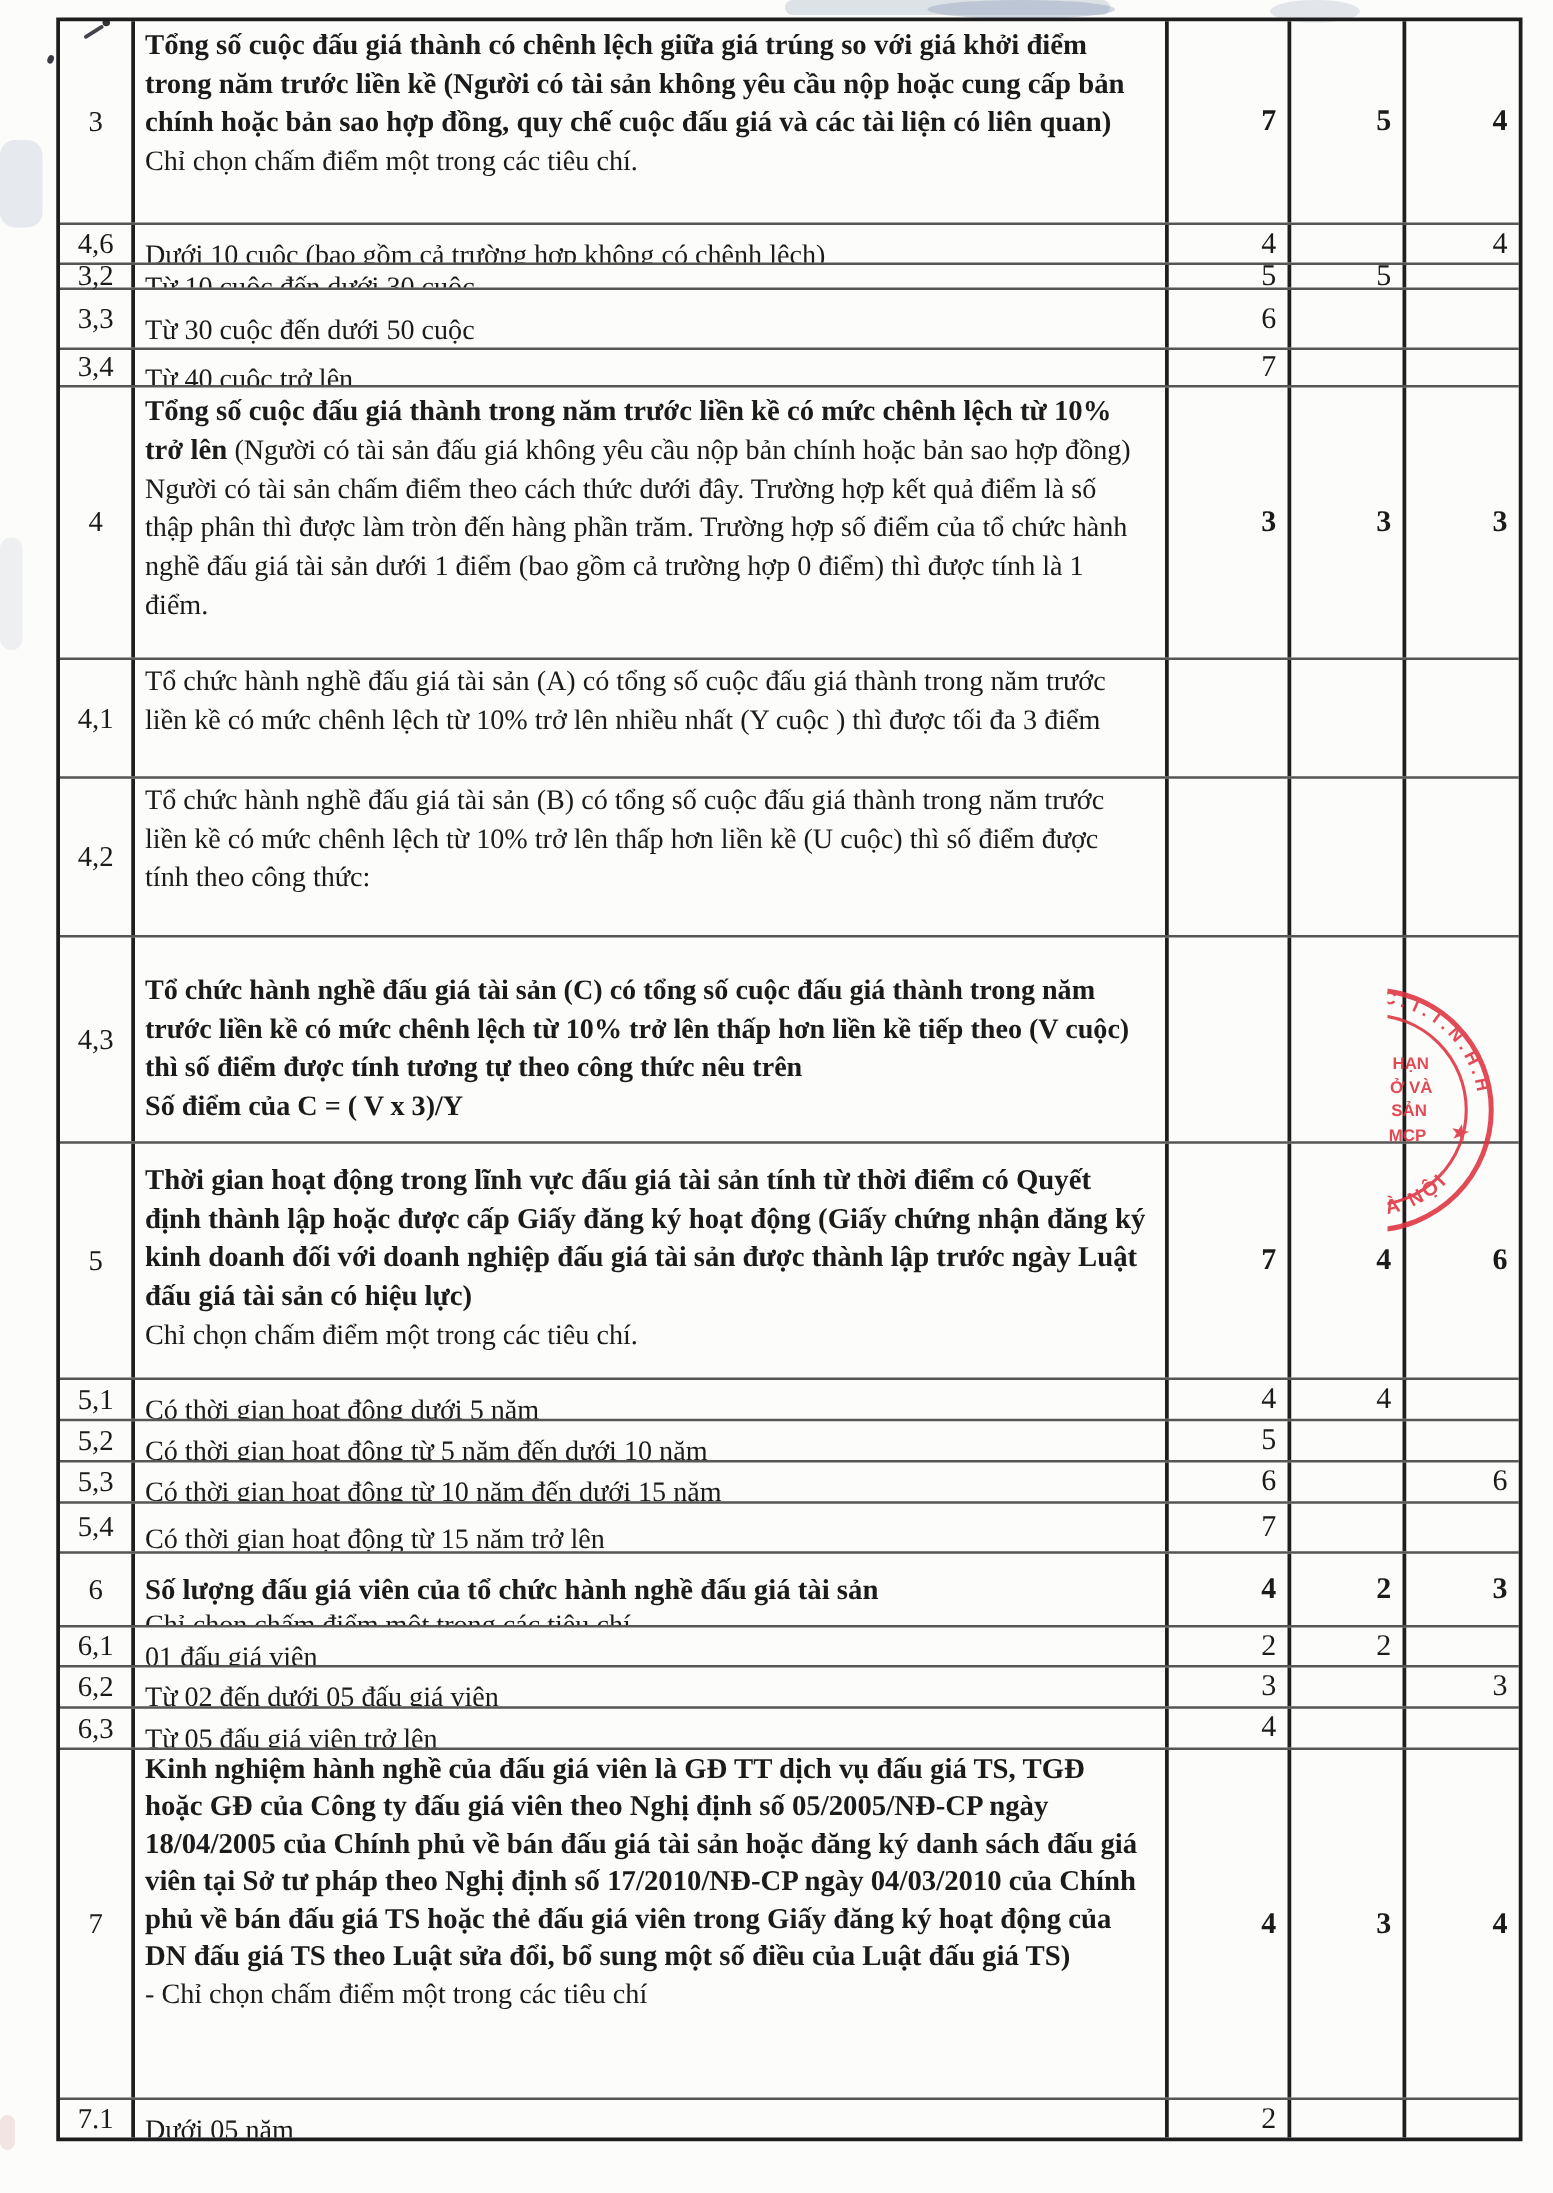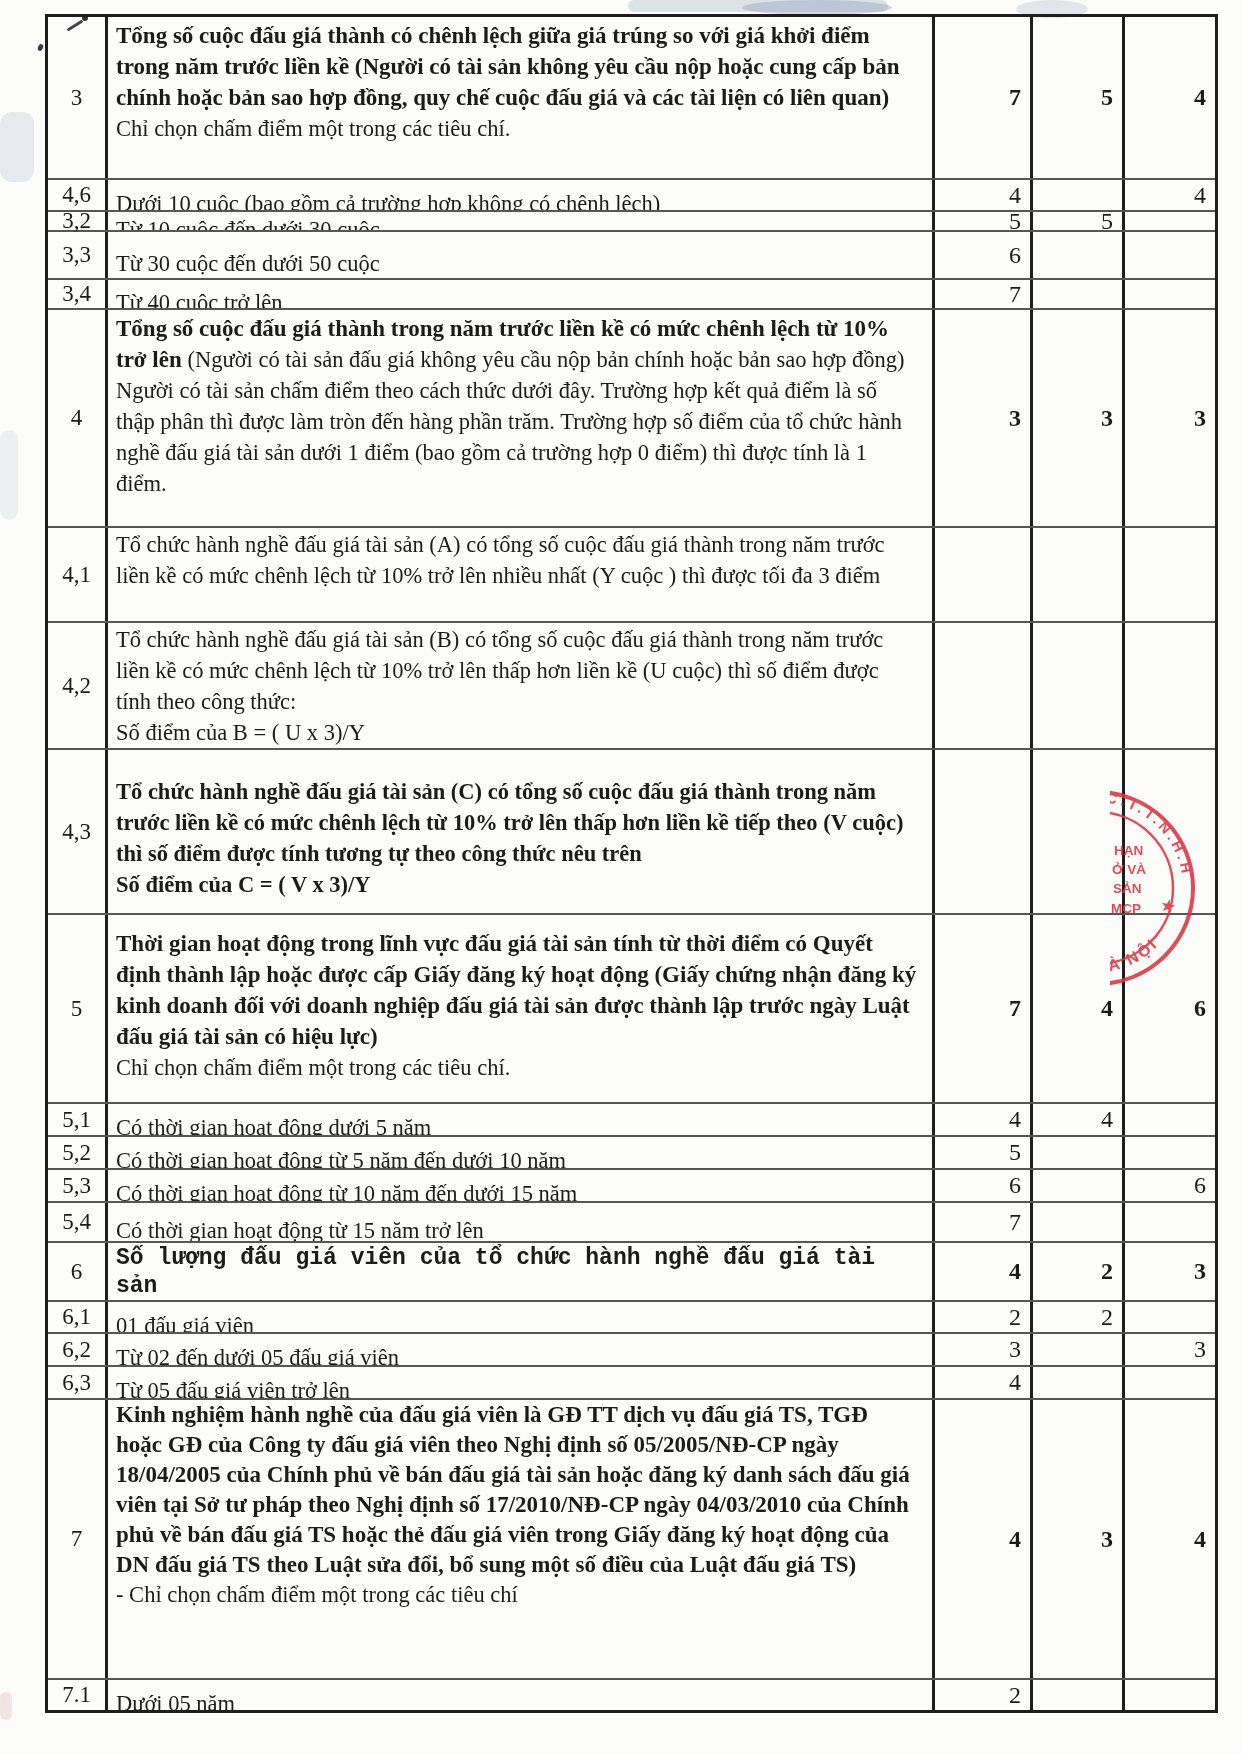--- a/index.html
+++ b/index.html
@@ -26,21 +26,21 @@
   }
   .desc.center{display:flex;align-items:center;padding-top:16px;}
   .va,.vb,.vc{display:flex;align-items:center;justify-content:flex-end;
     padding-right:9px;font-size:24px;}
   .va{flex:0 0 98px;width:98px;border-right:3px solid #1e1e1e;}
   .vb{flex:0 0 92px;width:92px;border-right:3px solid #1e1e1e;}
   .vc{flex:0 0 90px;width:90px;}
   .bv{font-weight:bold;}
   .bd{font-weight:bold;font-size:23px;}
   .p{margin:0;}
-  .r6 .desc{line-height:28px;padding-top:1px;font-family:Liberation Mono, monospace;}
+  .r6 .desc{line-height:28px;padding-top:15px;}
   .r7 .desc{line-height:30px;padding-top:0;}
   .r43 .desc{padding-top:26px;font-weight:bold;}
   .r5 .desc{padding-top:13px;}
   .r41 .desc,.r42 .desc{padding-top:1px;}
   
   .smudge{position:absolute;pointer-events:none;}
   .seal{position:absolute;left:990px;top:778px;width:230px;height:222px;opacity:.88;}
   .seal text{font-family:"Liberation Sans","DejaVu Sans",sans-serif;font-weight:bold;}
 </style>
 </head>
@@ -127,21 +127,20 @@
     <div class="td desc"><span>Tổ chức hành nghề đấu giá tài sản (A) có tổng số cuộc đấu giá thành trong năm trước liền kề có mức chênh lệch từ 10% trở lên nhiều nhất (Y cuộc ) thì được tối đa 3 điểm</span></div>
     <div class="td va"></div>
     <div class="td vb"></div>
     <div class="td vc"></div>
   </div>
 
   <div class="tr r42" style="height:127px">
     <div class="td no">4,2</div>
     <div class="td desc">
       <span>Tổ chức hành nghề đấu giá tài sản (B) có tổng số cuộc đấu giá thành trong năm trước liền kề có mức chênh lệch từ 10% trở lên thấp hơn liền kề (U cuộc) thì số điểm được tính theo công thức:</span>
-      <div class="p">Số điểm của B = ( U x 3)/Y</div>
     </div>
     <div class="td va"></div>
     <div class="td vb"></div>
     <div class="td vc"></div>
   </div>
 
   <div class="tr r43" style="height:165px">
     <div class="td no">4,3</div>
     <div class="td desc">
       <span>Tổ chức hành nghề đấu giá tài sản (C) có tổng số cuộc đấu giá thành trong năm trước liền kề có mức chênh lệch từ 10% trở lên thấp hơn liền kề tiếp theo (V cuộc) thì số điểm được tính tương tự theo công thức nêu trên</span>

